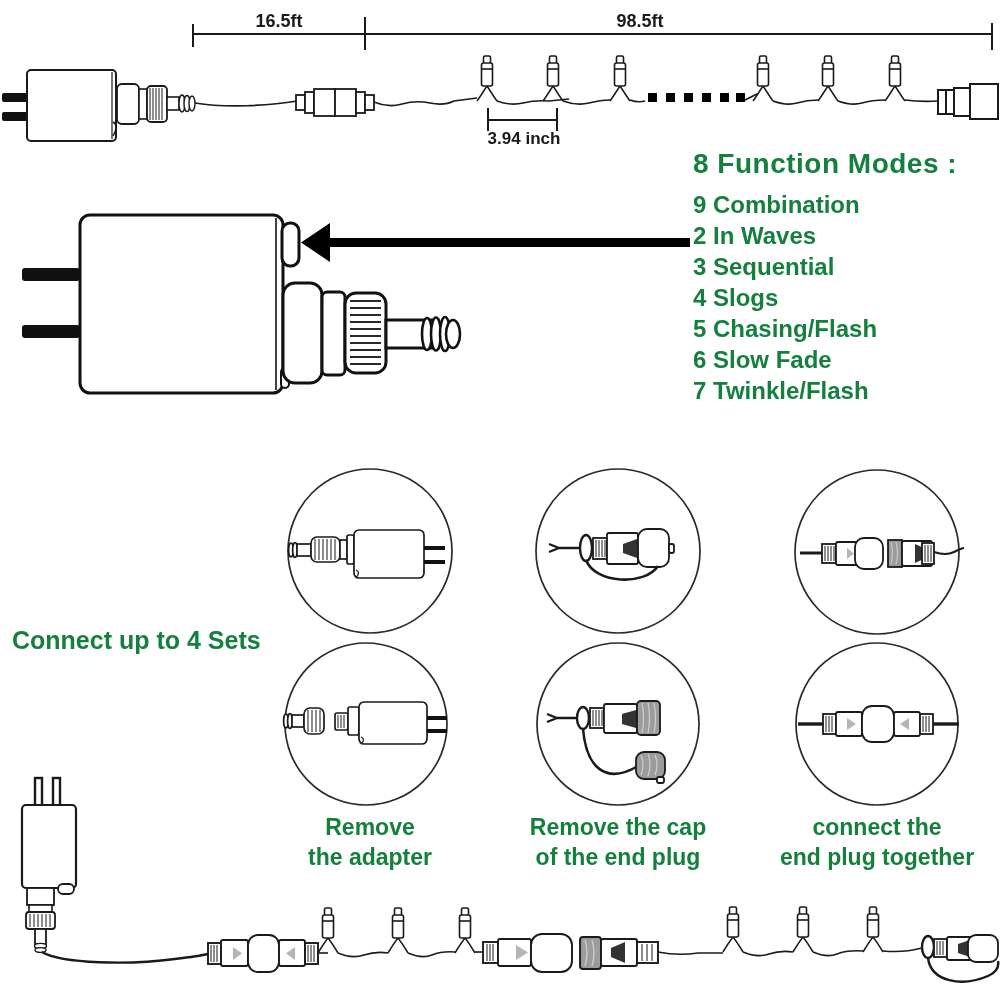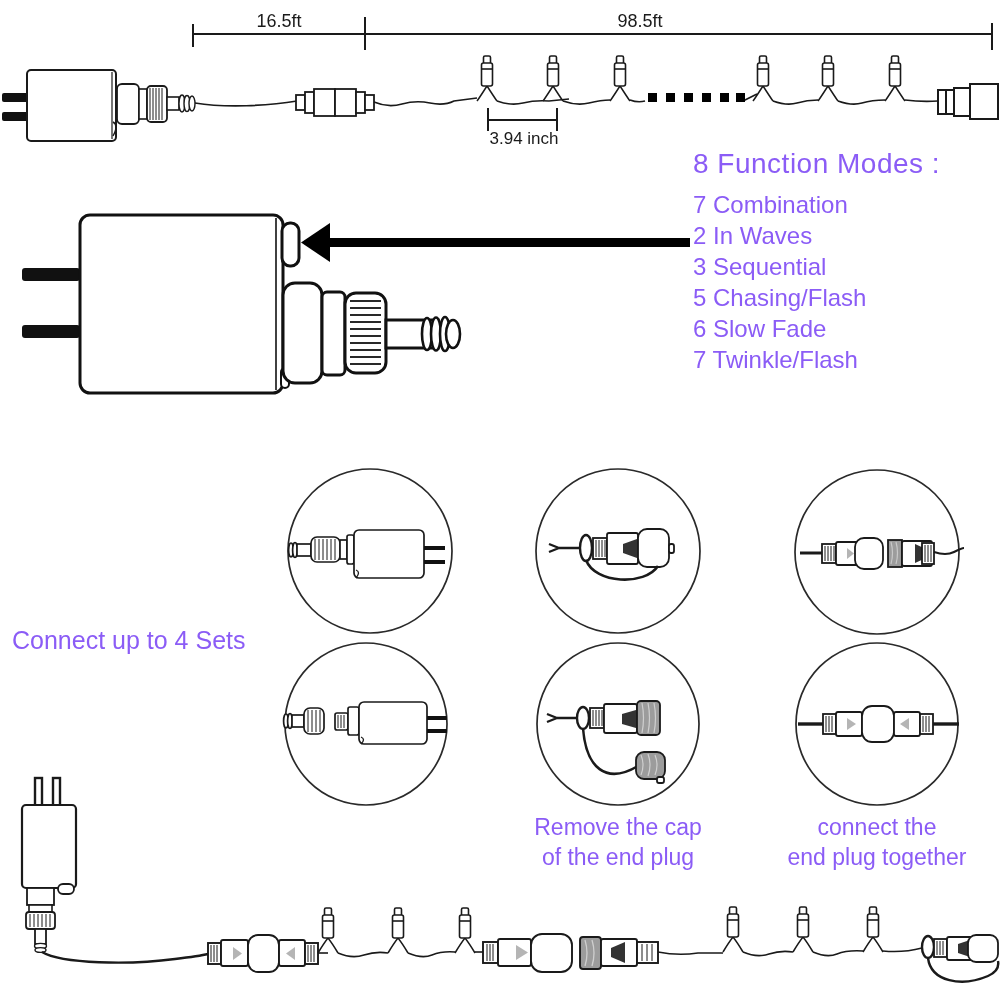--- a/index.html
+++ b/index.html
@@ -1,18 +1,18 @@
 <!DOCTYPE html>
 <html><head>
 <meta charset="utf-8">
 <style>
   html,body{margin:0;padding:0;background:#fff;}
   .canvas{
     position:relative;width:1000px;height:1000px;background:#ffffff;
-    font-family:"Liberation Sans", sans-serif;color:#8b5cf6;overflow:hidden;
+    font-family:"Liberation Sans", sans-serif;color:#15803d;overflow:hidden;font-weight:bold;
   }
   .abs{position:absolute;}
   svg{display:block;}
   svg text{font-family:"Liberation Sans", sans-serif;fill:#1a1a1a;}
   .dim-label{font-size:18px;}
   .spacing-label{font-size:17px;}
   .modes{left:693px;top:148px;width:300px;}
   .modes-title{font-size:28px;letter-spacing:.5px;margin:0 0 9px 0;white-space:nowrap;}
   .modes-item{font-size:24px;line-height:31px;white-space:nowrap;}
   .connect-heading{left:12px;top:626px;font-size:25px;white-space:nowrap;}
@@ -170,23 +170,24 @@
     </g>
 
     <g fill="#000">
       <rect x="326" y="78" width="364" height="9"></rect>
       <polygon points="301,82.5 330,63 330,102"></polygon>
     </g>
   </svg>
 
   <div class="abs modes">
     <div class="modes-title">8 Function Modes :</div>
-    <div class="modes-item">7 Combination</div>
+    <div class="modes-item">9 Combination</div>
     <div class="modes-item">2 In Waves</div>
     <div class="modes-item">3 Sequential</div>
+    <div class="modes-item">4 Slogs</div>
     <div class="modes-item">5 Chasing/Flash</div>
     <div class="modes-item">6 Slow Fade</div>
     <div class="modes-item">7 Twinkle/Flash</div>
   </div>
 
   <div class="abs connect-heading">Connect up to 4 Sets</div>
 
   <svg class="abs" style="left:0;top:460px" width="1000" height="420" viewBox="0 0 1000 420">
 
     <g stroke="#2a2a2a" stroke-width="1.7" fill="none">
@@ -321,20 +322,24 @@
       <rect x="920" y="254" width="13" height="20"></rect>
       <g stroke-width="1">
           <line x1="923" y1="256" x2="923" y2="272"></line>
           <line x1="926" y1="256" x2="926" y2="272"></line>
         <line x1="929" y1="256" x2="929" y2="272"></line>
         </g>
       <line x1="933" y1="264" x2="959" y2="264" stroke-width="3.4"></line>
     </g>
   </svg>
 
+  <div class="abs caption cap1">
+    <div>Remove</div>
+    <div>the adapter</div>
+  </div>
   <div class="abs caption cap2">
     <div>Remove the cap</div>
     <div>of the end plug</div>
   </div>
   <div class="abs caption cap3">
     <div>connect the</div>
     <div>end plug together</div>
   </div>
 
   <svg class="abs" style="left:0;top:770px" width="1000" height="230" viewBox="0 0 1000 230">

